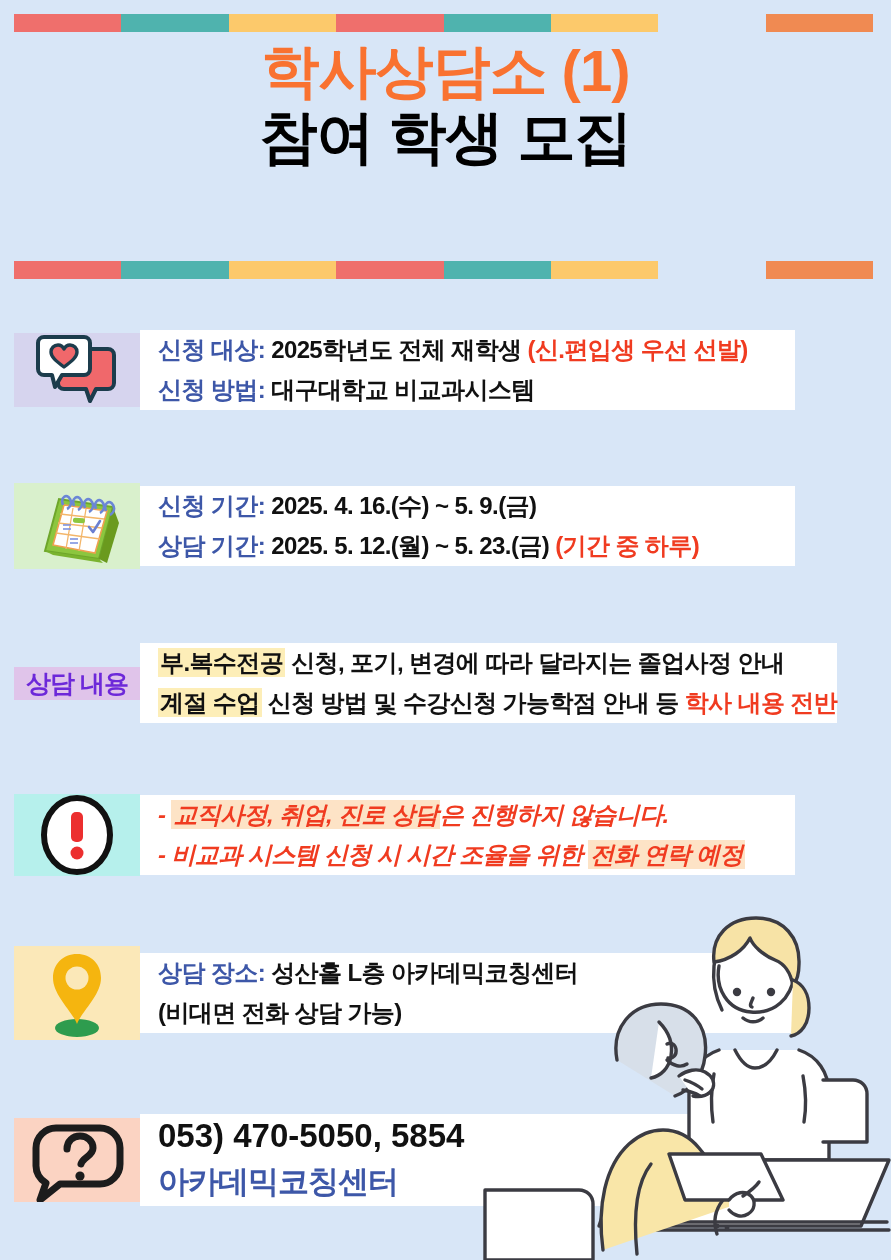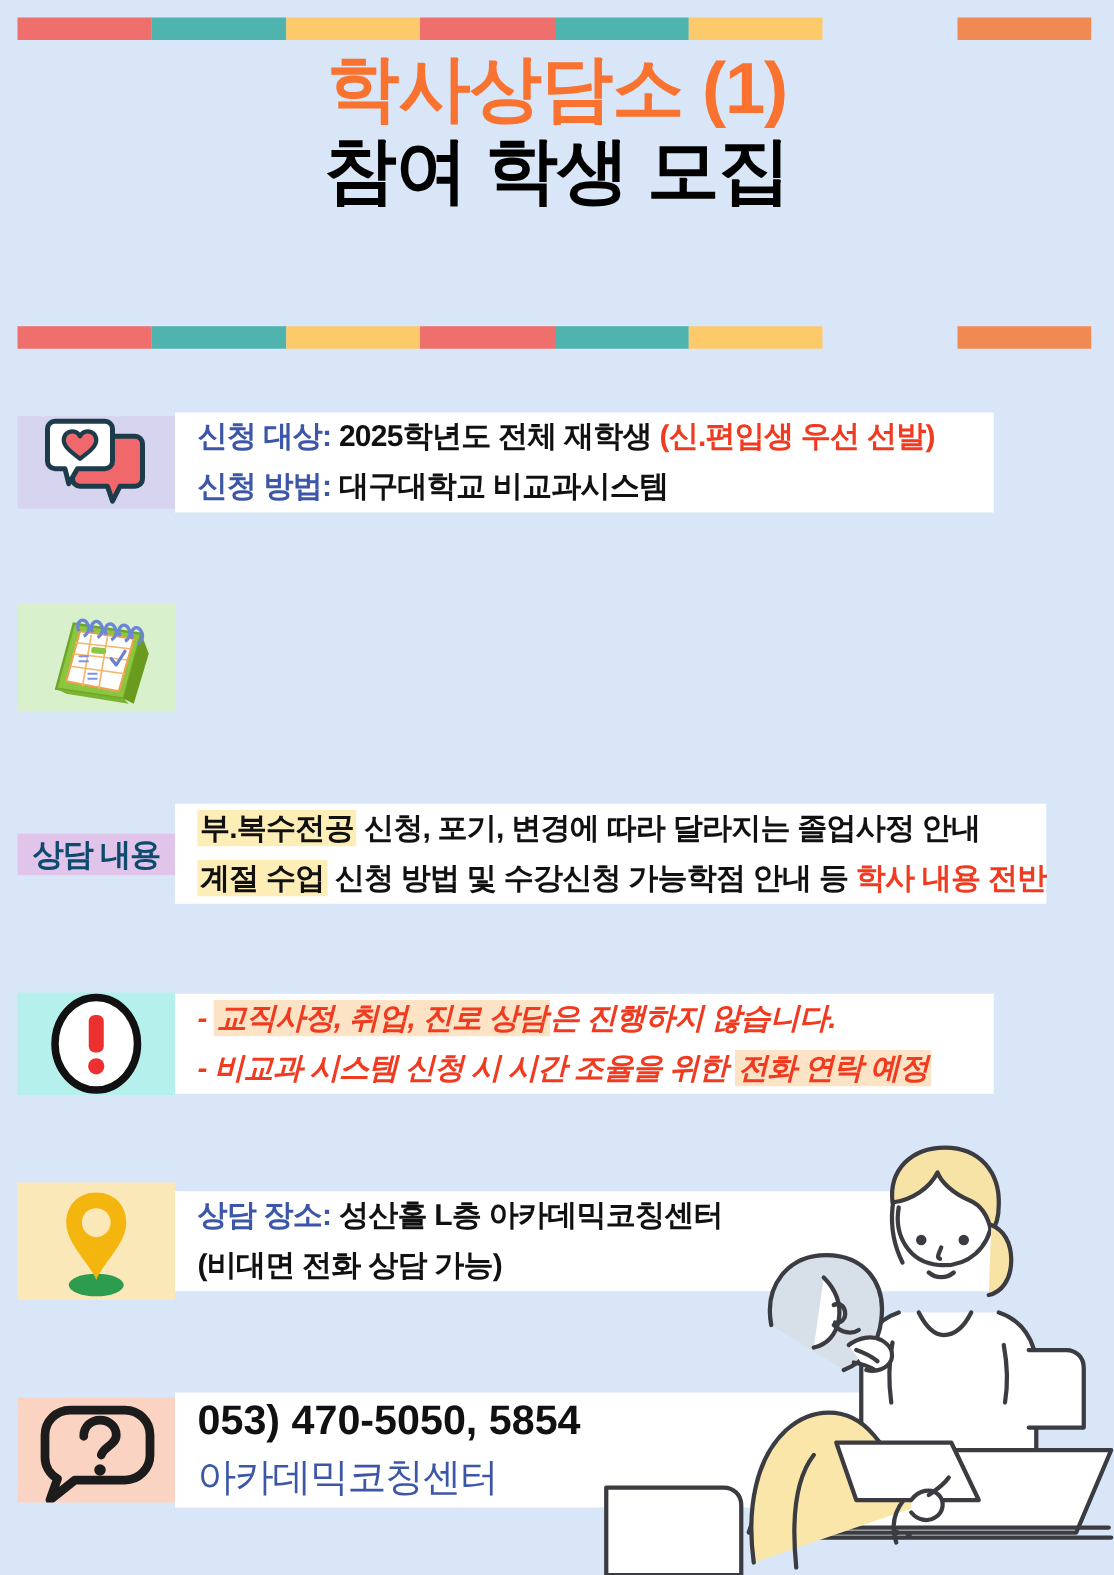--- a/index.html
+++ b/index.html
@@ -58,25 +58,25 @@
   
   .bg-lilac{background:#d6d4ee;}
   .bg-mint{background:#d9f0cc;}
   .bg-violet{background:#e0c4ea;}
   .bg-aqua{background:#b6f0ec;}
   .bg-cream{background:#fbe8b8;}
   .bg-peach{background:#fbd3c2;}
 
   .label-box{
     width:126px;flex:0 0 126px;display:flex;align-items:center;justify-content:center;
-    font-size:25px;font-weight:bold;color:#0c4a6e;letter-spacing:-1px;
+    font-size:25px;font-weight:bold;color:#6d28d9;letter-spacing:-1px;
   }
 
   .phone-line{font-size:33px;font-weight:bold;color:#111;letter-spacing:0px;padding:3px 0;}
-  .phone-sub{font-size:31px;font-weight:normal;color:#3d57a8;letter-spacing:-1px;padding:3px 0;}
+  .phone-sub{font-size:31px;font-weight:bold;color:#3d57a8;letter-spacing:-1px;padding:3px 0;}
 
   
   .illus{position:absolute;right:0;bottom:0;width:420px;height:390px;pointer-events:none;}
 </style>
 </head>
 <body>
 
 <div class="poster">
 
   <div class="stripe top">
@@ -148,20 +148,28 @@
         <path d="M60 44 l4 5 7-11" stroke="#6b7fd0" stroke-width="2.6" fill="none" stroke-linecap="round" stroke-linejoin="round"></path>
         <g stroke="#6b86d6" stroke-width="2.6" fill="none">
           <path d="M34 22 c-3-8 4-12 7-6 3 5-1 9-3 10"></path>
           <path d="M45 23 c-3-8 4-12 7-6 3 5-1 9-3 10"></path>
           <path d="M56 25 c-3-8 4-12 7-6 3 5-1 9-3 10"></path>
           <path d="M67 26 c-3-8 4-12 7-6 3 5-1 9-3 10"></path>
           <path d="M77 28 c-3-8 4-12 7-6 3 5-1 9-3 10"></path>
         </g>
       </svg>
     </div>
+    <div class="text-cell">
+      <div class="line">
+        <span class="lbl">신청 기간:</span><span> 2025. 4. 16.(수) ~ 5. 9.(금)</span>
+      </div>
+      <div class="line">
+        <span class="lbl">상담 기간:</span><span> 2025. 5. 12.(월) ~ 5. 23.(금) </span><span class="red">(기간 중 하루)</span>
+      </div>
+    </div>
   </div>
 
   <div class="row" id="row3">
     <div class="label-box bg-violet">
       <span>상담 내용</span>
     </div>
     <div class="text-cell">
       <div class="line">
         <span class="hl">부.복수전공</span><span> 신청, 포기, 변경에 따라 달라지는 졸업사정 안내</span>
       </div>

